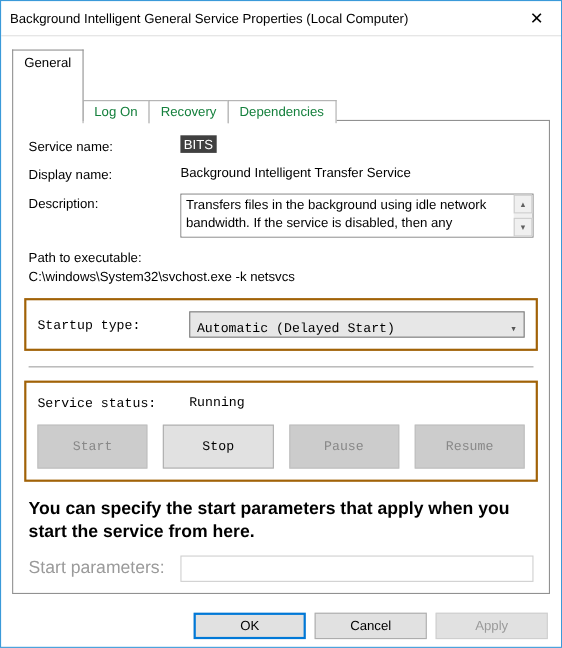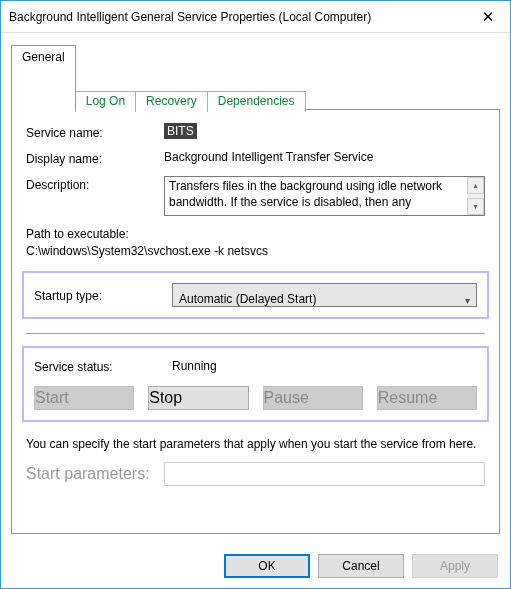--- a/index.html
+++ b/index.html
@@ -112,23 +112,24 @@
       display: flex;
       align-items: center;
       justify-content: center;
       font-size: 8px;
       color: #606060;
       border: 1px solid #cdcdcd;
       background: #f0f0f0;
     }
     .path-block { margin: 6px 0 10px 0; font-size: 12px; line-height: 1.45; }
     .highlight-box {
-      border: 2px solid #c4b5fd;
+      border: 2px solid #a16207;
       padding: 10px 10px;
       margin: 0 -4px 14px -4px;
+      font-family: Liberation Mono, monospace;
     }
     .startup-row { display: flex; align-items: center; }
     .select-box {
       flex: 1;
       height: 24px;
       border: 1px solid #7a7a7a;
       background: #e7e7e7;
       display: flex;
       align-items: flex-end;
       padding: 0 6px;
@@ -142,54 +143,55 @@
     }
     .hr {
       border: none;
       border-top: 1px solid #a0a0a0;
       margin: 2px 0 12px 0;
     }
     .status-row { display: flex; align-items: center; margin-bottom: 12px; }
     .button-row { display: flex; gap: 14px; }
     .svc-btn {
       flex: 1;
-      height: 24px;
+      height: 40px;
       border: 1px solid #adadad;
       background: #e1e1e1;
-      font-size: 16px;
+      font-size: 12px;
       color: #000;
       display: flex;
       align-items: center;
+      justify-content: center;
     }
     .svc-btn.disabled {
       background: #ccc;
       color: #888;
       border-color: #bfbfbf;
     }
-    .help-text { font-size: 12px; margin: 8px 0 10px 0; line-height: 1.35; }
+    .help-text { font-size: 16px; margin: 8px 0 10px 0; line-height: 1.35; font-weight: bold; }
     .param-row { display: flex; align-items: center; }
     .param-label { width: 138px; color: #9a9a9a; font-size: 16px; }
     .param-input {
       flex: 1;
       height: 24px;
       border: 1px solid #cfcfcf;
       background: #fff;
       padding: 0 4px;
       font-size: 12px;
     }
     .footer {
       height: 44px;
       display: flex;
       align-items: center;
       justify-content: flex-end;
       gap: 8px;
       padding: 0 12px;
     }
     .dlg-btn {
-      width: 86px;
+      width: 102px;
       height: 24px;
       border: 1px solid #adadad;
       background: #e1e1e1;
       font-size: 12px;
       display: flex;
       align-items: center;
       justify-content: center;
     }
     .dlg-btn.primary { border: 2px solid #0078d7; }
     .dlg-btn.disabled { color: #9a9a9a; border-color: #cfcfcf; }

